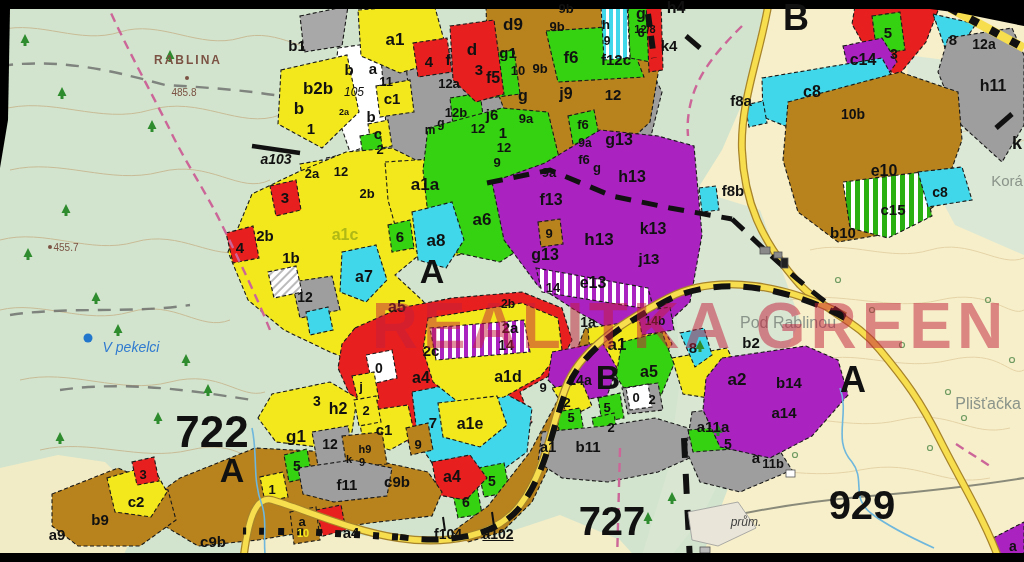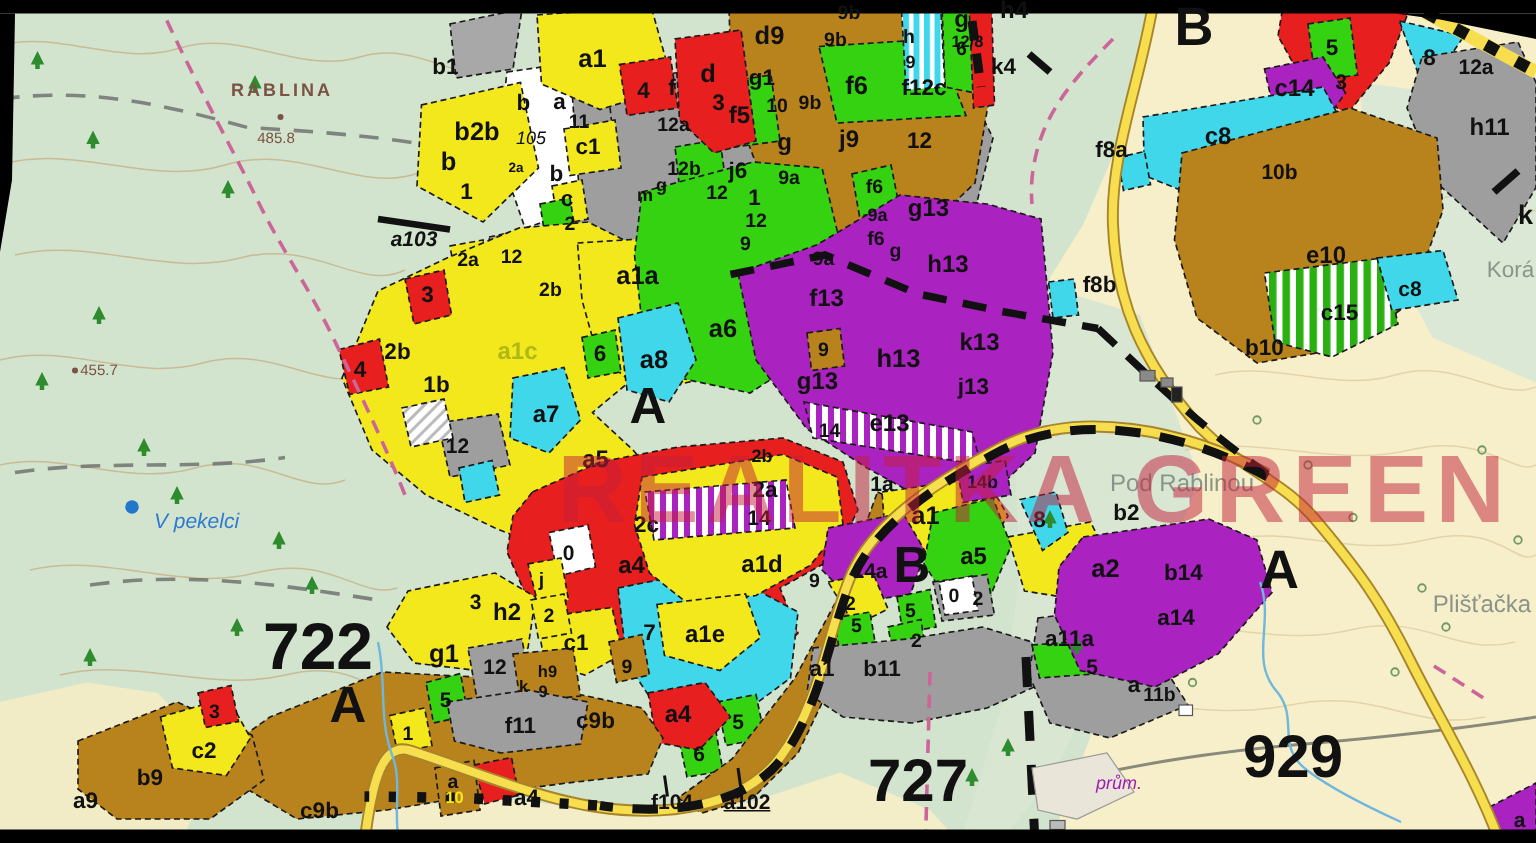--- a/index.html
+++ b/index.html
@@ -417,17 +417,17 @@
       <span class="lbl" style="left: 741px; top: 100px; font-size: 15px;">f8a</span>
       <span class="lbl" style="left: 733px; top: 190px; font-size: 15px;">f8b</span>
       <span class="lbl" style="left: 1013px; top: 546px; font-size: 14px;">a</span>
       <span class="lbl" style="left: 188px; top: 60px; font-size: 12px; color: rgb(123, 82, 68); letter-spacing: 2px;">RABLINA</span>
       <span class="lbl" style="left: 184px; top: 93px; font-size: 10px; font-weight: normal; color: rgb(123, 82, 68);">485.8</span>
       <span class="lbl" style="left: 66px; top: 248px; font-size: 10px; font-weight: normal; color: rgb(123, 82, 68);">455.7</span>
       <span class="lbl" style="left: 131px; top: 347px; font-size: 14px; font-weight: normal; color: rgb(47, 122, 208); font-style: italic;">V pekelci</span>
       <span class="lbl" style="left: 788px; top: 323px; font-size: 16px; font-weight: normal; color: rgb(139, 148, 138);">Pod Rablinou</span>
       <span class="lbl" style="left: 988px; top: 404px; font-size: 16px; font-weight: normal; color: rgb(139, 148, 138);">Plišťačka</span>
       <span class="lbl" style="left: 1007px; top: 180px; font-size: 15px; font-weight: normal; color: rgb(139, 148, 138);">Korá</span>
-      <span class="lbl" style="left: 746px; top: 522px; font-size: 12px; font-weight: normal; color: #a21caf; font-style: italic;">prům.</span>
+      <span class="lbl" style="left: 746px; top: 522px; font-size: 12px; font-weight: normal; color: #404040; font-style: italic;">prům.</span>
     </div>
 
 <div class="watermark">REALITKA GREEN</div>
 </div>
 
 </body></html>

